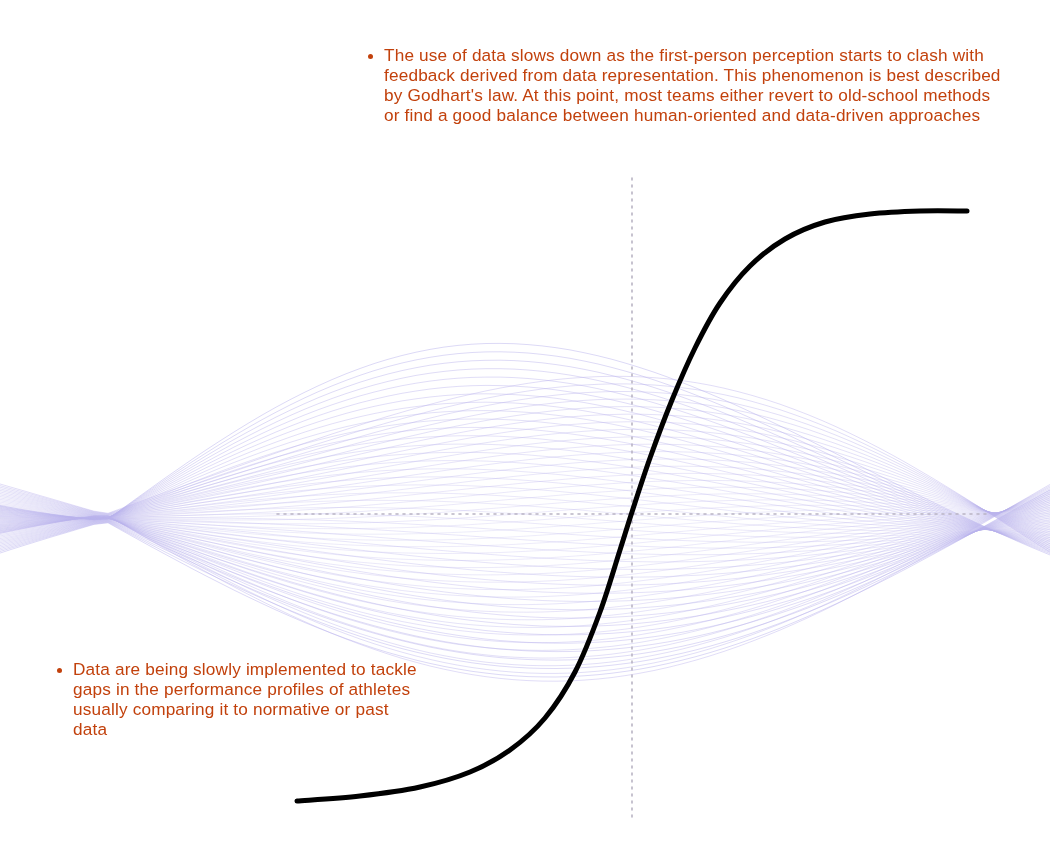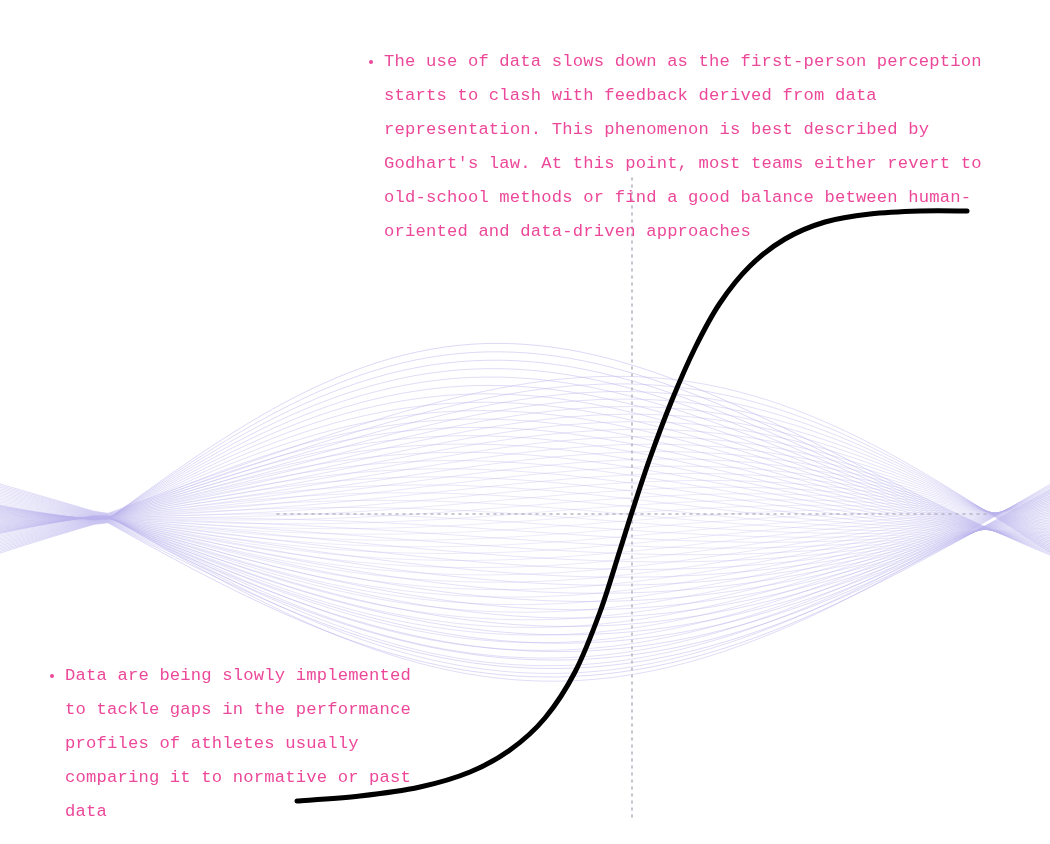--- a/index.html
+++ b/index.html
@@ -19,25 +19,24 @@
   }
   #bg-svg {
     position: absolute;
     left: 0;
     top: 0;
     width: 1050px;
     height: 844px;
   }
   .note {
     position: absolute;
-    color: #ec4899;
+    color: #c2410c;
     font-size: 17.2px;
-    line-height: 34px;
+    line-height: 20px;
     letter-spacing: 0.01em;
-    font-family: Liberation Mono, monospace;
   }
   .note ul {
     margin: 0;
     padding: 0 0 0 21px;
     list-style: disc;
   }
   .note li {
     margin: 0;
     padding: 0;
   }
@@ -48,21 +47,21 @@
     left: 363px;
     top: 45px;
     width: 642px;
   }
   #note-mid {
     left: 185px;
     top: 346px;
     width: 430px;
   }
   #note-bottom {
-    left: 44px;
+    left: 52px;
     top: 659px;
     width: 370px;
   }
 </style>
 </head>
 <body>
 
 <div id="stage">
 
   <svg id="bg-svg" viewBox="0 0 1050 844" preserveAspectRatio="none">

